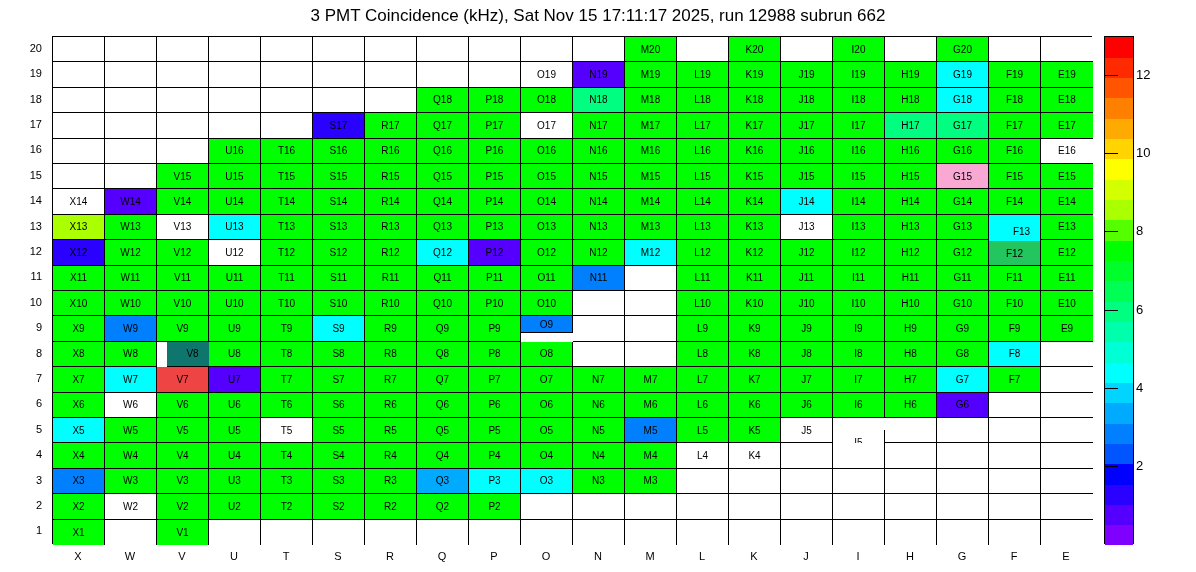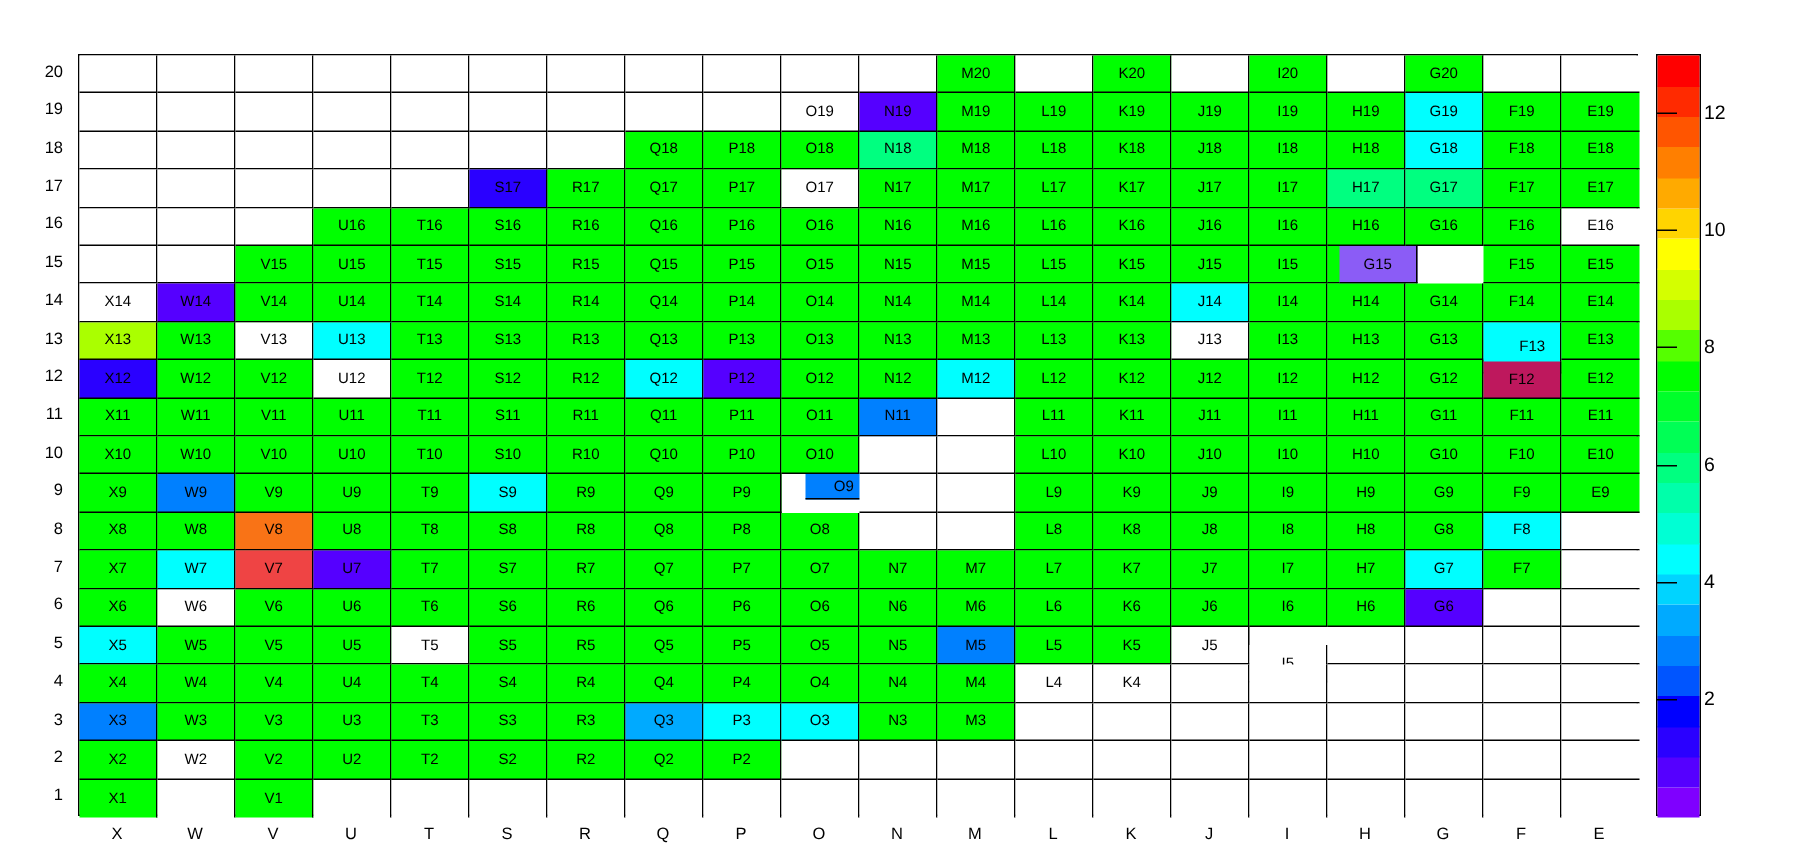--- a/index.html
+++ b/index.html
@@ -18,20 +18,21 @@
   
   #cbar{position:absolute;left:1104px;top:36px;width:30px;height:508px;border:1px solid #000;box-sizing:border-box;}
   .cseg{position:absolute;left:0;width:100%;}
   .cbtick{position:absolute;left:1136px;font-size:13px;color:#000;}
   .cbline{position:absolute;left:1104px;width:14px;height:1px;background:#000;}
 </style>
 </head>
 <body>
 
 <div id="root">
+  <div id="title">3 PMT Coincidence (kHz), Sat Nov 15 17:11:17 2025, run 12988 subrun 662</div>
   <div id="plot">
     <div id="grid">
         <div class="cell" id="cell-X-20" style="left: 0px; top: 0px; width: 52px; height: 25.4px; background: rgb(255, 255, 255);"></div>
         <div class="cell" id="cell-W-20" style="left: 52px; top: 0px; width: 52px; height: 25.4px; background: rgb(255, 255, 255);"></div>
         <div class="cell" id="cell-V-20" style="left: 104px; top: 0px; width: 52px; height: 25.4px; background: rgb(255, 255, 255);"></div>
         <div class="cell" id="cell-U-20" style="left: 156px; top: 0px; width: 52px; height: 25.4px; background: rgb(255, 255, 255);"></div>
         <div class="cell" id="cell-T-20" style="left: 208px; top: 0px; width: 52px; height: 25.4px; background: rgb(255, 255, 255);"></div>
         <div class="cell" id="cell-S-20" style="left: 260px; top: 0px; width: 52px; height: 25.4px; background: rgb(255, 255, 255);"></div>
         <div class="cell" id="cell-R-20" style="left: 312px; top: 0px; width: 52px; height: 25.4px; background: rgb(255, 255, 255);"></div>
         <div class="cell" id="cell-Q-20" style="left: 364px; top: 0px; width: 52px; height: 25.4px; background: rgb(255, 255, 255);"></div>
@@ -137,21 +138,21 @@
         <div class="cell" id="cell-Q-15" style="left: 364px; top: 127px; width: 52px; height: 25.4px; background: rgb(0, 255, 0);">Q15</div>
         <div class="cell" id="cell-P-15" style="left: 416px; top: 127px; width: 52px; height: 25.4px; background: rgb(0, 255, 0);">P15</div>
         <div class="cell" id="cell-O-15" style="left: 468px; top: 127px; width: 52px; height: 25.4px; background: rgb(0, 255, 0);">O15</div>
         <div class="cell" id="cell-N-15" style="left: 520px; top: 127px; width: 52px; height: 25.4px; background: rgb(0, 255, 0);">N15</div>
         <div class="cell" id="cell-M-15" style="left: 572px; top: 127px; width: 52px; height: 25.4px; background: rgb(0, 255, 0);">M15</div>
         <div class="cell" id="cell-L-15" style="left: 624px; top: 127px; width: 52px; height: 25.4px; background: rgb(0, 255, 0);">L15</div>
         <div class="cell" id="cell-K-15" style="left: 676px; top: 127px; width: 52px; height: 25.4px; background: rgb(0, 255, 0);">K15</div>
         <div class="cell" id="cell-J-15" style="left: 728px; top: 127px; width: 52px; height: 25.4px; background: rgb(0, 255, 0);">J15</div>
         <div class="cell" id="cell-I-15" style="left: 780px; top: 127px; width: 52px; height: 25.4px; background: rgb(0, 255, 0);">I15</div>
         <div class="cell" id="cell-H-15" style="left: 832px; top: 127px; width: 52px; height: 25.4px; background: rgb(0, 255, 0);">H15</div>
-        <div class="cell" id="cell-G-15" style="left: 840px; top: 127px; width: 52px; height: 25.4px; background: #8b5cf6;">G15</div>
+        <div class="cell" id="cell-G-15" style="left: 884px; top: 127px; width: 52px; height: 25.4px; background: #f9a8d4;">G15</div>
         <div class="cell" id="cell-F-15" style="left: 936px; top: 127px; width: 52px; height: 25.4px; background: rgb(0, 255, 0);">F15</div>
         <div class="cell lastcol" id="cell-E-15" style="left: 988px; top: 127px; width: 52px; height: 25.4px; background: rgb(0, 255, 0);">E15</div>
         <div class="cell" id="cell-X-14" style="left: 0px; top: 152.4px; width: 52px; height: 25.4px; background: rgb(255, 255, 255);">X14</div>
         <div class="cell" id="cell-W-14" style="left: 52px; top: 152.4px; width: 52px; height: 25.4px; background: rgb(85, 0, 255);">W14</div>
         <div class="cell" id="cell-V-14" style="left: 104px; top: 152.4px; width: 52px; height: 25.4px; background: rgb(0, 255, 0);">V14</div>
         <div class="cell" id="cell-U-14" style="left: 156px; top: 152.4px; width: 52px; height: 25.4px; background: rgb(0, 255, 0);">U14</div>
         <div class="cell" id="cell-T-14" style="left: 208px; top: 152.4px; width: 52px; height: 25.4px; background: rgb(0, 255, 0);">T14</div>
         <div class="cell" id="cell-S-14" style="left: 260px; top: 152.4px; width: 52px; height: 25.4px; background: rgb(0, 255, 0);">S14</div>
         <div class="cell" id="cell-R-14" style="left: 312px; top: 152.4px; width: 52px; height: 25.4px; background: rgb(0, 255, 0);">R14</div>
         <div class="cell" id="cell-Q-14" style="left: 364px; top: 152.4px; width: 52px; height: 25.4px; background: rgb(0, 255, 0);">Q14</div>
@@ -198,21 +199,21 @@
         <div class="cell" id="cell-P-12" style="left: 416px; top: 203.2px; width: 52px; height: 25.4px; background: rgb(85, 0, 255);">P12</div>
         <div class="cell" id="cell-O-12" style="left: 468px; top: 203.2px; width: 52px; height: 25.4px; background: rgb(0, 255, 0);">O12</div>
         <div class="cell" id="cell-N-12" style="left: 520px; top: 203.2px; width: 52px; height: 25.4px; background: rgb(0, 255, 0);">N12</div>
         <div class="cell" id="cell-M-12" style="left: 572px; top: 203.2px; width: 52px; height: 25.4px; background: rgb(0, 255, 255);">M12</div>
         <div class="cell" id="cell-L-12" style="left: 624px; top: 203.2px; width: 52px; height: 25.4px; background: rgb(0, 255, 0);">L12</div>
         <div class="cell" id="cell-K-12" style="left: 676px; top: 203.2px; width: 52px; height: 25.4px; background: rgb(0, 255, 0);">K12</div>
         <div class="cell" id="cell-J-12" style="left: 728px; top: 203.2px; width: 52px; height: 25.4px; background: rgb(0, 255, 0);">J12</div>
         <div class="cell" id="cell-I-12" style="left: 780px; top: 203.2px; width: 52px; height: 25.4px; background: rgb(0, 255, 0);">I12</div>
         <div class="cell" id="cell-H-12" style="left: 832px; top: 203.2px; width: 52px; height: 25.4px; background: rgb(0, 255, 0);">H12</div>
         <div class="cell" id="cell-G-12" style="left: 884px; top: 203.2px; width: 52px; height: 25.4px; background: rgb(0, 255, 0);">G12</div>
-        <div class="cell" id="cell-F-12" style="left: 936px; top: 204px; width: 52px; height: 25.4px; background: #be185d;">F12</div>
+        <div class="cell" id="cell-F-12" style="left: 936px; top: 204px; width: 52px; height: 25.4px; background: #22c55e;">F12</div>
         <div class="cell lastcol" id="cell-E-12" style="left: 988px; top: 203.2px; width: 52px; height: 25.4px; background: rgb(0, 255, 0);">E12</div>
         <div class="cell" id="cell-X-11" style="left: 0px; top: 228.6px; width: 52px; height: 25.4px; background: rgb(0, 255, 0);">X11</div>
         <div class="cell" id="cell-W-11" style="left: 52px; top: 228.6px; width: 52px; height: 25.4px; background: rgb(0, 255, 0);">W11</div>
         <div class="cell" id="cell-V-11" style="left: 104px; top: 228.6px; width: 52px; height: 25.4px; background: rgb(0, 255, 0);">V11</div>
         <div class="cell" id="cell-U-11" style="left: 156px; top: 228.6px; width: 52px; height: 25.4px; background: rgb(0, 255, 0);">U11</div>
         <div class="cell" id="cell-T-11" style="left: 208px; top: 228.6px; width: 52px; height: 25.4px; background: rgb(0, 255, 0);">T11</div>
         <div class="cell" id="cell-S-11" style="left: 260px; top: 228.6px; width: 52px; height: 25.4px; background: rgb(0, 255, 0);">S11</div>
         <div class="cell" id="cell-R-11" style="left: 312px; top: 228.6px; width: 52px; height: 25.4px; background: rgb(0, 255, 0);">R11</div>
         <div class="cell" id="cell-Q-11" style="left: 364px; top: 228.6px; width: 52px; height: 25.4px; background: rgb(0, 255, 0);">Q11</div>
         <div class="cell" id="cell-P-11" style="left: 416px; top: 228.6px; width: 52px; height: 25.4px; background: rgb(0, 255, 0);">P11</div>
@@ -249,34 +250,34 @@
         <div class="cell lastcol" id="cell-E-10" style="left: 988px; top: 254px; width: 52px; height: 25.4px; background: rgb(0, 255, 0);">E10</div>
         <div class="cell" id="cell-X-9" style="left: 0px; top: 279.4px; width: 52px; height: 25.4px; background: rgb(0, 255, 0);">X9</div>
         <div class="cell" id="cell-W-9" style="left: 52px; top: 279.4px; width: 52px; height: 25.4px; background: rgb(0, 128, 255);">W9</div>
         <div class="cell" id="cell-V-9" style="left: 104px; top: 279.4px; width: 52px; height: 25.4px; background: rgb(0, 255, 0);">V9</div>
         <div class="cell" id="cell-U-9" style="left: 156px; top: 279.4px; width: 52px; height: 25.4px; background: rgb(0, 255, 0);">U9</div>
         <div class="cell" id="cell-T-9" style="left: 208px; top: 279.4px; width: 52px; height: 25.4px; background: rgb(0, 255, 0); text-align: right;">T9</div>
         <div class="cell" id="cell-S-9" style="left: 260px; top: 279.4px; width: 52px; height: 25.4px; background: rgb(0, 255, 255);">S9</div>
         <div class="cell" id="cell-R-9" style="left: 312px; top: 279.4px; width: 52px; height: 25.4px; background: rgb(0, 255, 0);">R9</div>
         <div class="cell" id="cell-Q-9" style="left: 364px; top: 279.4px; width: 52px; height: 25.4px; background: rgb(0, 255, 0);">Q9</div>
         <div class="cell" id="cell-P-9" style="left: 416px; top: 279.4px; width: 52px; height: 25.4px; background: rgb(0, 255, 0);">P9</div>
-        <div class="cell" id="cell-O-9" style="left: 468px; top: 279.4px; width: 52px; height: 17px; background: rgb(0, 128, 255); margin-left: 16px;">O9</div>
+        <div class="cell" id="cell-O-9" style="left: 468px; top: 279.4px; width: 52px; height: 17px; background: rgb(0, 128, 255);">O9</div>
         <div class="cell" id="cell-N-9" style="left: 520px; top: 279.4px; width: 52px; height: 25.4px; background: rgb(255, 255, 255);"></div>
         <div class="cell" id="cell-M-9" style="left: 572px; top: 279.4px; width: 52px; height: 25.4px; background: rgb(255, 255, 255);"></div>
         <div class="cell" id="cell-L-9" style="left: 624px; top: 279.4px; width: 52px; height: 25.4px; background: rgb(0, 255, 0);">L9</div>
         <div class="cell" id="cell-K-9" style="left: 676px; top: 279.4px; width: 52px; height: 25.4px; background: rgb(0, 255, 0);">K9</div>
         <div class="cell" id="cell-J-9" style="left: 728px; top: 279.4px; width: 52px; height: 25.4px; background: rgb(0, 255, 0);">J9</div>
         <div class="cell" id="cell-I-9" style="left: 780px; top: 279.4px; width: 52px; height: 25.4px; background: rgb(0, 255, 0);">I9</div>
         <div class="cell" id="cell-H-9" style="left: 832px; top: 279.4px; width: 52px; height: 25.4px; background: rgb(0, 255, 0);">H9</div>
         <div class="cell" id="cell-G-9" style="left: 884px; top: 279.4px; width: 52px; height: 25.4px; background: rgb(0, 255, 0);">G9</div>
         <div class="cell" id="cell-F-9" style="left: 936px; top: 279.4px; width: 52px; height: 25.4px; background: rgb(0, 255, 0);">F9</div>
         <div class="cell lastcol" id="cell-E-9" style="left: 988px; top: 279.4px; width: 52px; height: 25.4px; background: rgb(0, 255, 0);">E9</div>
         <div class="cell" id="cell-X-8" style="left: 0px; top: 304.8px; width: 52px; height: 25.4px; background: rgb(0, 255, 0);">X8</div>
         <div class="cell" id="cell-W-8" style="left: 52px; top: 304.8px; width: 52px; height: 25.4px; background: rgb(0, 255, 0);">W8</div>
-        <div class="cell" id="cell-V-8" style="left: 104px; top: 304.8px; width: 52px; height: 25.4px; background: #f97316;">V8</div>
+        <div class="cell" id="cell-V-8" style="left: 114px; top: 304.8px; width: 52px; height: 25.4px; background: #0f766e;">V8</div>
         <div class="cell" id="cell-U-8" style="left: 156px; top: 304.8px; width: 52px; height: 25.4px; background: rgb(0, 255, 0);">U8</div>
         <div class="cell" id="cell-T-8" style="left: 208px; top: 304.8px; width: 52px; height: 25.4px; background: rgb(0, 255, 0);">T8</div>
         <div class="cell" id="cell-S-8" style="left: 260px; top: 304.8px; width: 52px; height: 25.4px; background: rgb(0, 255, 0);">S8</div>
         <div class="cell" id="cell-R-8" style="left: 312px; top: 304.8px; width: 52px; height: 25.4px; background: rgb(0, 255, 0);">R8</div>
         <div class="cell" id="cell-Q-8" style="left: 364px; top: 304.8px; width: 52px; height: 25.4px; background: rgb(0, 255, 0);">Q8</div>
         <div class="cell" id="cell-P-8" style="left: 416px; top: 304.8px; width: 52px; height: 25.4px; background: rgb(0, 255, 0);">P8</div>
         <div class="cell" id="cell-O-8" style="left: 468px; top: 304.8px; width: 52px; height: 25.4px; background: rgb(0, 255, 0);">O8</div>
         <div class="cell" id="cell-N-8" style="left: 520px; top: 304.8px; width: 52px; height: 25.4px; background: rgb(255, 255, 255);"></div>
         <div class="cell" id="cell-M-8" style="left: 572px; top: 304.8px; width: 52px; height: 25.4px; background: rgb(255, 255, 255);"></div>
         <div class="cell" id="cell-L-8" style="left: 624px; top: 304.8px; width: 52px; height: 25.4px; background: rgb(0, 255, 0);">L8</div>

